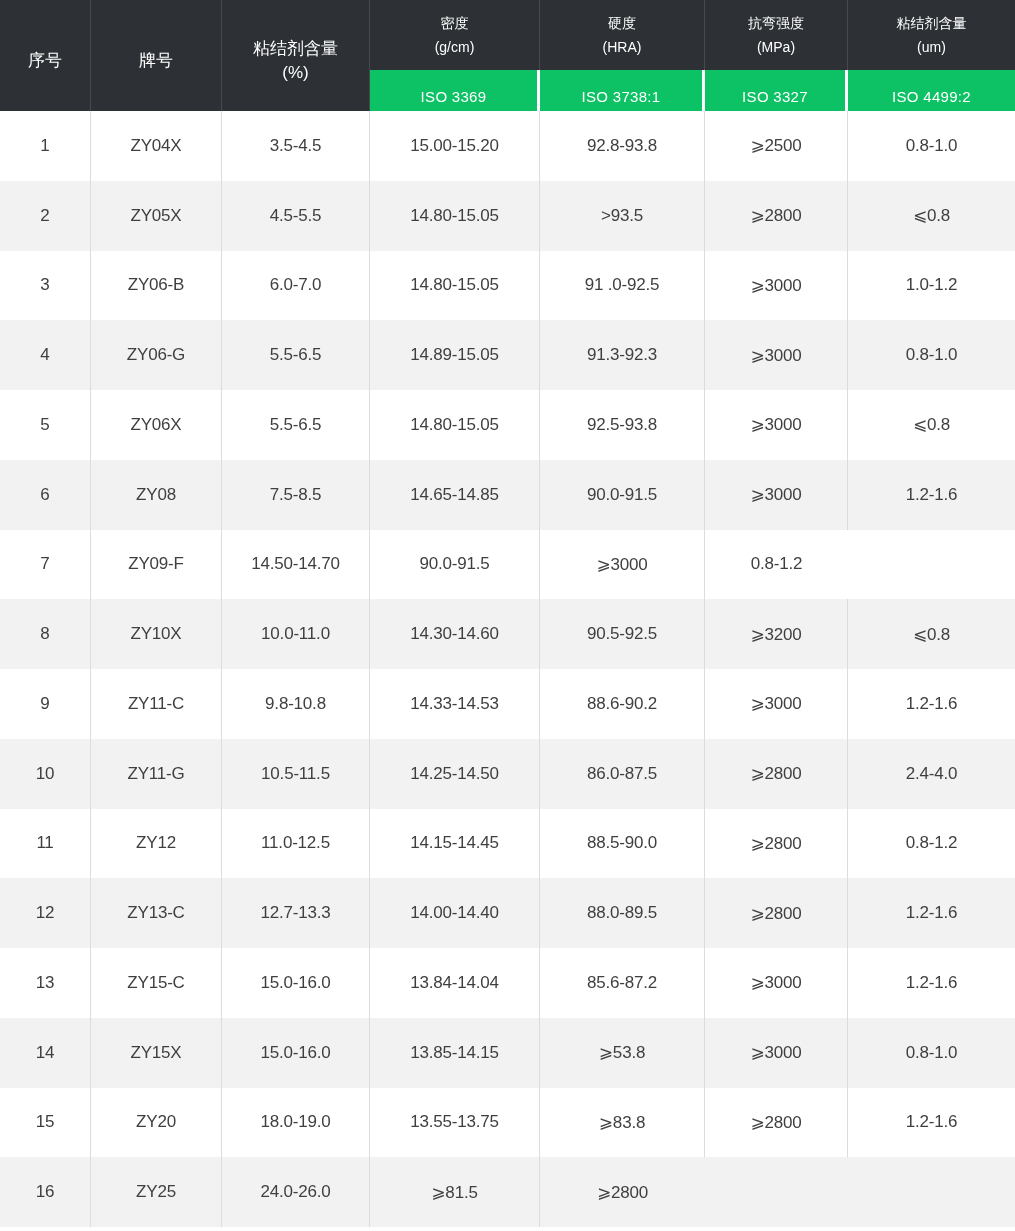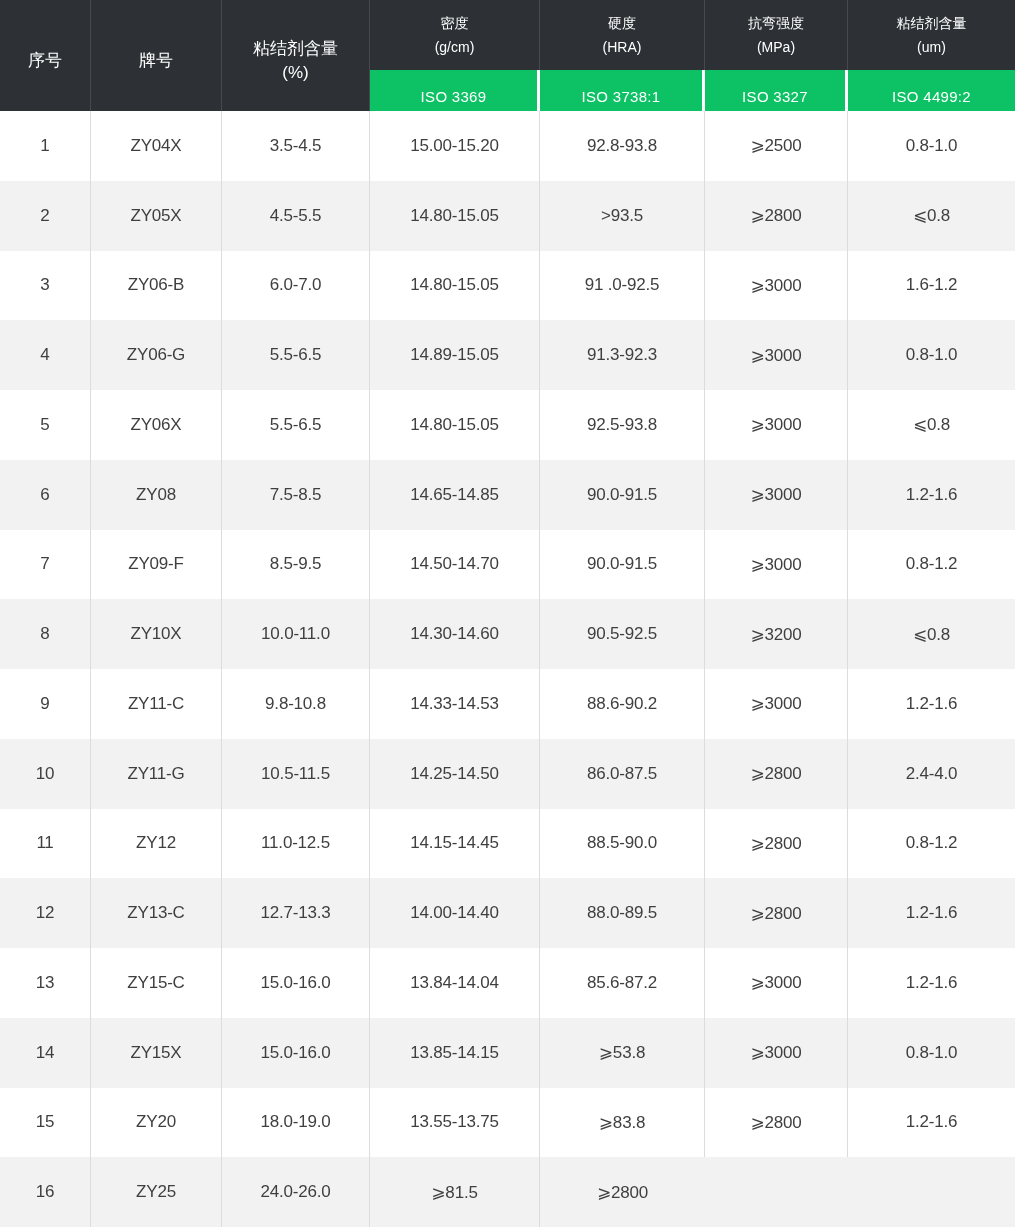--- a/index.html
+++ b/index.html
@@ -156,21 +156,21 @@
     <div class="cell">⩾2800</div>
     <div class="cell">⩽0.8</div>
   </div>
       <div class="trow">
     <div class="cell">3</div>
     <div class="cell">ZY06-B</div>
     <div class="cell">6.0-7.0</div>
     <div class="cell">14.80-15.05</div>
     <div class="cell">91 .0-92.5</div>
     <div class="cell">⩾3000</div>
-    <div class="cell">1.6-1.2</div>
+    <div class="cell">1.0-1.2</div>
   </div>
       <div class="trow alt">
     <div class="cell">4</div>
     <div class="cell">ZY06-G</div>
     <div class="cell">5.5-6.5</div>
     <div class="cell">14.89-15.05</div>
     <div class="cell">91.3-92.3</div>
     <div class="cell">⩾3000</div>
     <div class="cell">0.8-1.0</div>
   </div>
@@ -188,21 +188,20 @@
     <div class="cell">ZY08</div>
     <div class="cell">7.5-8.5</div>
     <div class="cell">14.65-14.85</div>
     <div class="cell">90.0-91.5</div>
     <div class="cell">⩾3000</div>
     <div class="cell">1.2-1.6</div>
   </div>
       <div class="trow">
     <div class="cell">7</div>
     <div class="cell">ZY09-F</div>
-    <div class="cell">8.5-9.5</div>
     <div class="cell">14.50-14.70</div>
     <div class="cell">90.0-91.5</div>
     <div class="cell">⩾3000</div>
     <div class="cell">0.8-1.2</div>
   </div>
       <div class="trow alt">
     <div class="cell">8</div>
     <div class="cell">ZY10X</div>
     <div class="cell">10.0-11.0</div>
     <div class="cell">14.30-14.60</div>

